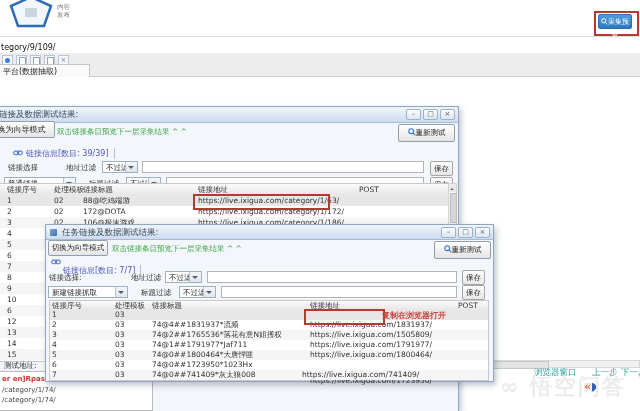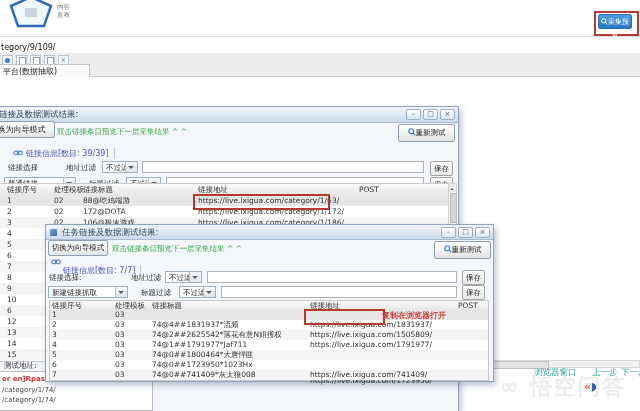--- a/index.html
+++ b/index.html
@@ -291,42 +291,43 @@
     </div>
     <div class="trow" style="top:19px;height:10px">
       <span class="cell" style="left:2px;top:0">2</span>
       <span class="cell" style="left:65px;top:0">03</span>
       <span class="cell" style="left:102px;top:0">74@4##1831937*流频</span>
       <span class="cell" style="left:260px;top:0">https://live.ixigua.com/1831937/</span>
     </div>
     <div class="trow odd" style="top:29px;height:10px">
       <span class="cell" style="left:2px;top:0">3</span>
       <span class="cell" style="left:65px;top:0">03</span>
-      <span class="cell" style="left:102px;top:0">74@2##2625542*落花有意N姐擭权</span>
+      <span class="cell" style="left:102px;top:0">74@2##1765536*落花有意N姐擭权</span>
       <span class="cell" style="left:260px;top:0">https://live.ixigua.com/1505809/</span>
     </div>
     <div class="trow" style="top:39px;height:10px">
       <span class="cell" style="left:2px;top:0">4</span>
       <span class="cell" style="left:65px;top:0">03</span>
       <span class="cell" style="left:102px;top:0">74@1##1791977*Jaf711</span>
       <span class="cell" style="left:260px;top:0">https://live.ixigua.com/1791977/</span>
     </div>
     <div class="trow odd" style="top:49px;height:10px">
       <span class="cell" style="left:2px;top:0">5</span>
       <span class="cell" style="left:65px;top:0">03</span>
       <span class="cell" style="left:102px;top:0">74@0##1800464*大唐悍匪</span>
+      <span class="cell" style="left:260px;top:0">https://live.ixigua.com/1800464/</span>
     </div>
     <div class="trow" style="top:59px;height:10px">
       <span class="cell" style="left:2px;top:0">6</span>
       <span class="cell" style="left:65px;top:0">03</span>
       <span class="cell" style="left:102px;top:0">74@0##1723950*1023Hx</span>
       <span class="cell" style="left:260px;top:16px">https://live.ixigua.com/1723950/</span>
     </div>
     <div class="trow odd" style="top:69px;height:10px">
       <span class="cell" style="left:2px;top:0">7</span>
       <span class="cell" style="left:65px;top:0">03</span>
       <span class="cell" style="left:102px;top:0">74@0##741409*灰太狼008</span>
-      <span class="cell" style="left:260px;top:0">https://live.ixigua.com/741409/</span>
+      <span class="cell" style="left:252px;top:0">https://live.ixigua.com/741409/</span>
     </div>
     <div class="redbox" style="left:254px;top:8px;width:77px;height:12px"></div>
   </div>
   <div class="abs" style="left:336px;top:85px;font-size:8px;font-weight:bold;color:#c7453c;white-space:nowrap">复制在浏览器打开</div>
 </div>
 
 </body></html>

